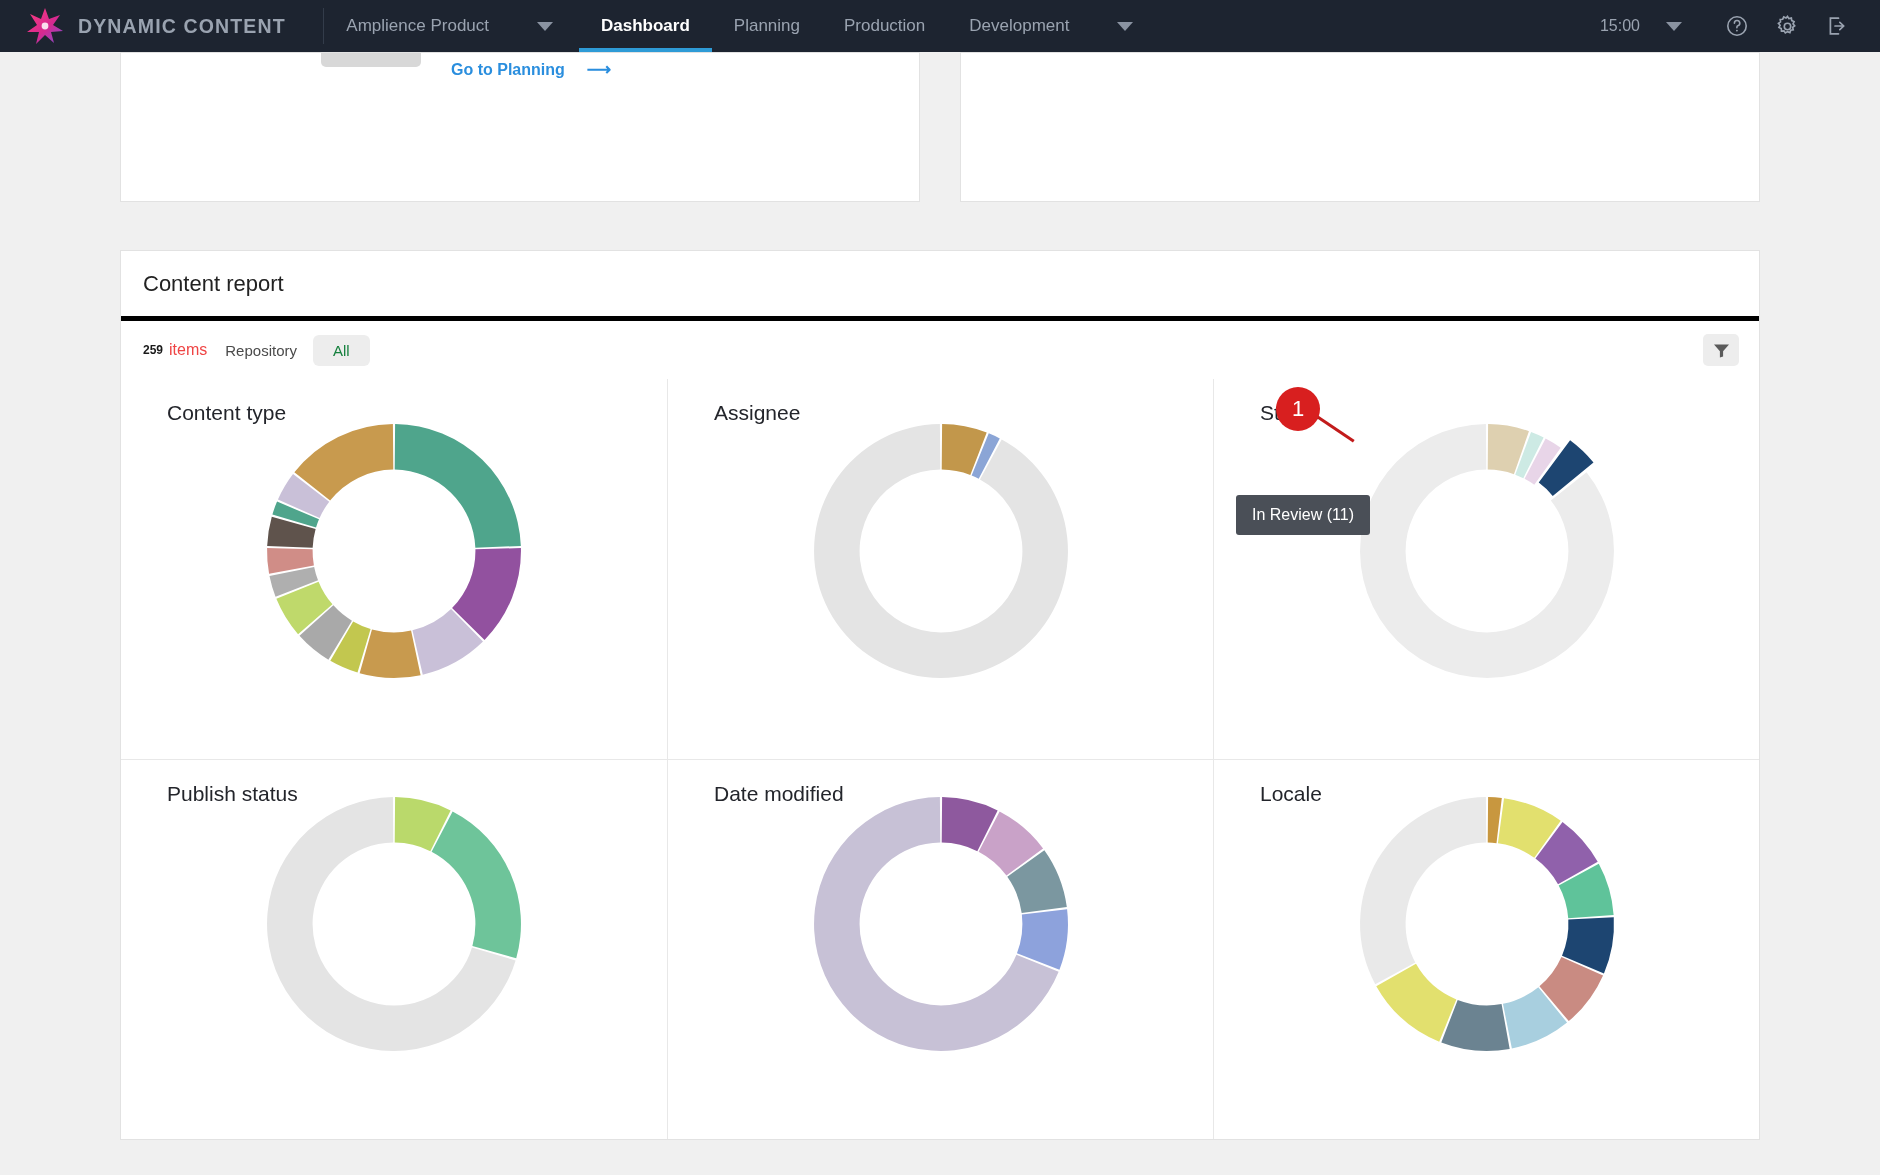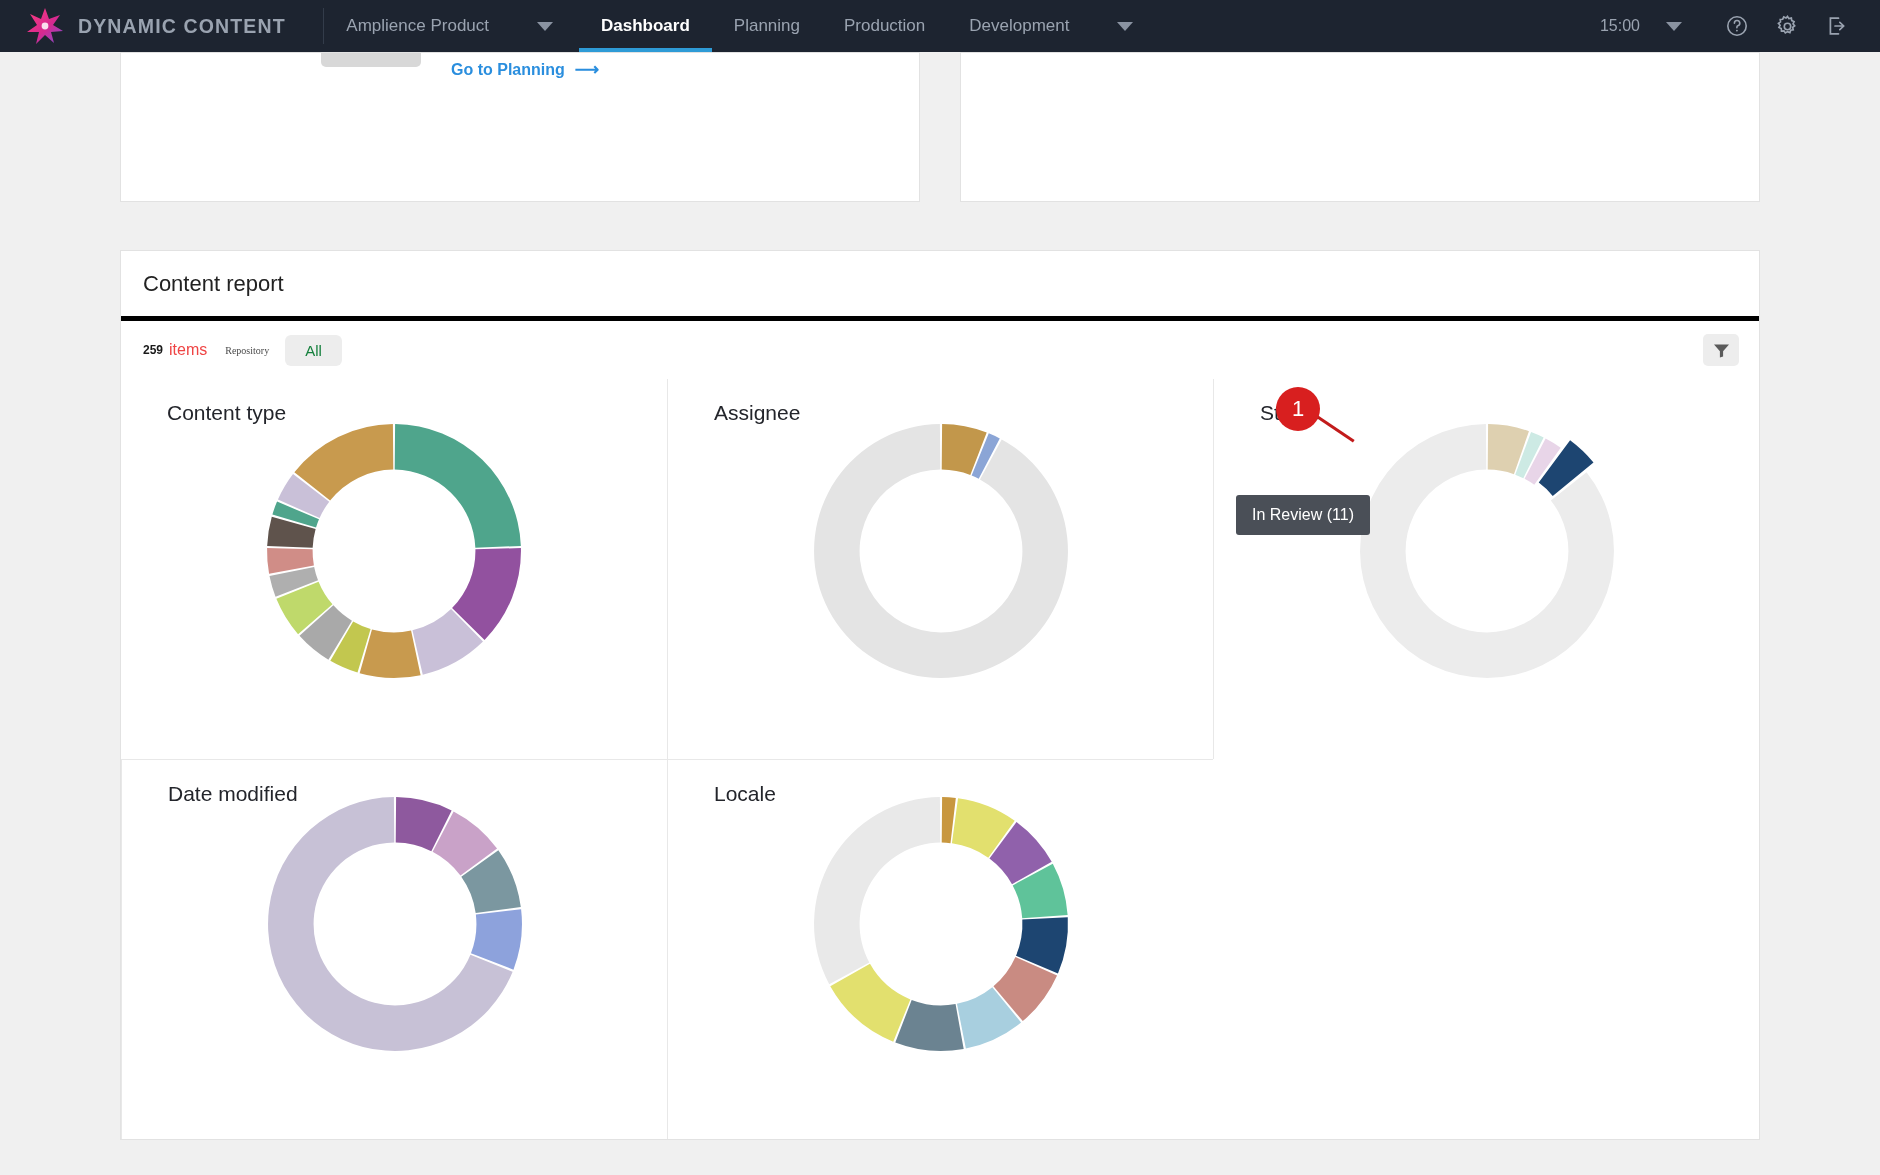--- a/index.html
+++ b/index.html
@@ -73,21 +73,21 @@
   .card-top.left { width: 800px; }
   .card-top.right { width: 800px; }
   .ghost-pill {
     position: absolute; left: 200px; top: -6px;
     width: 100px; height: 20px; border-radius: 5px;
     background: #d8d8d8;
   }
   .plan-link {
     position: absolute; left: 330px; top: 6px;
     color: #2a8ede; font-size: 16px; font-weight: bold;
-    display: flex; align-items: center; gap: 10px; cursor: pointer;
+    display: flex; align-items: center; gap: 22px; cursor: pointer;
   }
   .arrow-right { font-size: 17px; }
 
   
   .report {
     margin: 48px 120px 0 120px;
     background: #ffffff;
     border: 1px solid #e2e2e2;
     width: 1640px;
   }
@@ -96,21 +96,21 @@
     padding-left: 22px; border-bottom: 5px solid #000000;
   }
   .report-title { font-size: 22px; color: #222; }
 
   .filterbar {
     height: 58px; display: flex; align-items: center;
     padding: 0 20px 0 22px;
   }
   .count-num { font-size: 12px; font-weight: bold; color: #1a1a1a; }
   .count-unit { font-size: 16px; color: #ef4444; margin-left: 6px; }
-  .repo-label { font-size: 10px; color: #4a4a4a; margin-left: 18px; font-family: Liberation Serif, serif; }
+  .repo-label { font-size: 15px; color: #4a4a4a; margin-left: 18px; }
   .pill {
     margin-left: 16px; background: #ededed; border-radius: 6px;
     padding: 7px 20px; font-size: 15px; color: #15803d; cursor: pointer;
   }
   .filter-icon-btn {
     margin-left: auto; width: 36px; height: 32px;
     background: #ededed; border-radius: 5px;
     display: flex; align-items: center; justify-content: center;
     cursor: pointer;
   }
@@ -303,20 +303,30 @@
         </div>
 
         <div class="marker" style="left:62px; top:8px;">
           <span>1</span>
         </div>
         <div class="marker-line" style="left:100px; top:34px; width:48px; transform:rotate(34deg);"></div>
 
         <div class="tooltip" style="left:22px; top:96px;">In Review  (11)</div>
       </div>
 
+      <div class="cell c4 r2">
+        <div class="cell-title">Publish status</div>
+        <div class="donut-wrap row2">
+          <svg class="donut" viewBox="0 0 100 100" id="d3">
+              <path d="M 50.4014206329252 4.001751539048122 A 46 46 0 0 1 70.5250994030512 8.833019366306843 L 63.162835486739354 23.59943633274026 A 29.5 29.5 0 0 0 50.25743279720203 20.501123269606946 Z" fill="#bad96b"></path>
+              <path d="M 71.24043620881156 9.19750167380181 A 46 46 0 0 1 94.28382033561803 62.44762051488973 L 78.39940651958112 57.98271315628798 A 29.5 29.5 0 0 0 63.6215840904335 23.833180421242464 Z" fill="#6ec49a"></path>
+              <path d="M 94.05983476288449 63.21858391308675 A 46 46 0 1 1 49.59857936707481 4.001751539048122 L 49.74256720279798 20.501123269606946 A 29.5 29.5 0 1 0 78.25576359793679 58.4771353355665 Z" fill="#e4e4e4"></path>
+            </svg>
+        </div>
+      </div>
 
       <div class="cell c5 r2">
         <div class="cell-title">Date modified</div>
         <div class="donut-wrap row2">
           <svg class="donut" viewBox="0 0 100 100" id="d4">
               <path d="M 50.4014206329252 4.001751539048122 A 46 46 0 0 1 70.5250994030512 8.833019366306843 L 63.162835486739354 23.59943633274026 A 29.5 29.5 0 0 0 50.25743279720203 20.501123269606946 Z" fill="#8e599e"></path>
               <path d="M 71.24043620881156 9.19750167380181 A 46 46 0 0 1 86.97741558839199 22.638151809438302 L 73.71377738820792 32.45272779083543 A 29.5 29.5 0 0 0 63.6215840904335 23.833180421242464 Z" fill="#c9a2c8"></path>
               <path d="M 87.44931384439069 23.28766403729677 A 46 46 0 0 1 95.58522718688246 43.836635470758566 L 79.23400439158767 46.047407530160385 A 29.5 29.5 0 0 0 74.01640779151143 32.869262806527274 Z" fill="#7b97a0"></path>
               <path d="M 95.68584987877036 44.633146093430675 A 46 46 0 0 1 92.91586260197249 66.55985317352236 L 77.52212927735192 60.61990583954151 A 29.5 29.5 0 0 0 79.29853416138533 46.55821325556967 Z" fill="#8da2dc"></path>
               <path d="M 92.62031702010452 67.30631610441081 A 46 46 0 1 1 49.59857936707481 4.001751539048122 L 49.74256720279798 20.501123269606946 A 29.5 29.5 0 1 0 77.3325946107192 61.09861576261128 Z" fill="#c7c1d6"></path>

